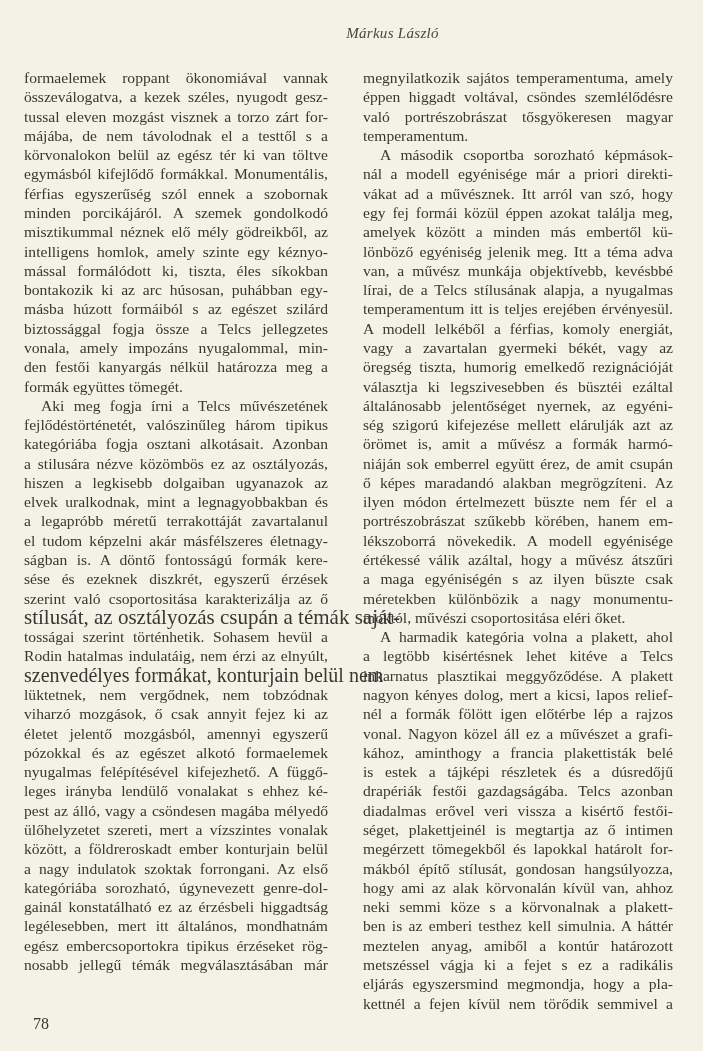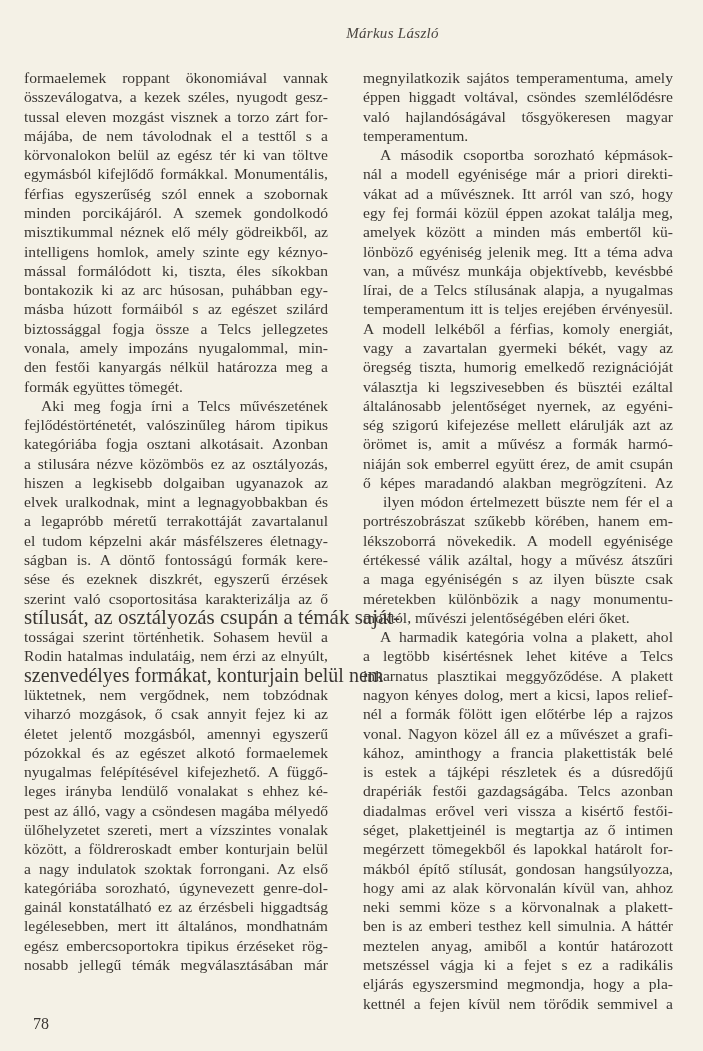--- a/index.html
+++ b/index.html
@@ -89,47 +89,47 @@
     <span class="line" style="height: 19.2857px; line-height: 19.2857px; font-size: 15.6px;">a nagy indulatok szoktak forrongani. Az első</span>
     <span class="line" style="height: 19.2857px; line-height: 19.2857px; font-size: 15.6px;">kategóriába sorozható, úgynevezett genre-dol-</span>
     <span class="line" style="height: 19.2857px; line-height: 19.2857px; font-size: 15.6px;">gainál konstatálható ez az érzésbeli higgadtság</span>
     <span class="line" style="height: 19.2857px; line-height: 19.2857px; font-size: 15.6px;">legélesebben, mert itt általános, mondhatnám</span>
     <span class="line" style="height: 19.2857px; line-height: 19.2857px; font-size: 15.6px;">egész embercsoportokra tipikus érzéseket rög-</span>
     <span class="line" style="height: 19.2857px; line-height: 19.2857px; font-size: 15.6px;">nosabb jellegű témák megválasztásában már</span>
   </div>
 <div class="column col-right" id="col-right">
     <span class="line" style="height: 19.2857px; line-height: 19.2857px; font-size: 15.6px;">megnyilatkozik sajátos temperamentuma, amely</span>
     <span class="line" style="height: 19.2857px; line-height: 19.2857px; font-size: 15.6px;">éppen higgadt voltával, csöndes szemlélődésre</span>
-    <span class="line" style="height: 19.2857px; line-height: 19.2857px; font-size: 15.6px;">való hajlandóságával tősgyökeresen magyar</span>
+    <span class="line" style="height: 19.2857px; line-height: 19.2857px; font-size: 15.6px;">való portrészobrászat tősgyökeresen magyar</span>
     <span class="line last" style="height: 19.2857px; line-height: 19.2857px; font-size: 15.6px;">temperamentum.</span>
     <span class="line indent" style="height: 19.2857px; line-height: 19.2857px; font-size: 15.6px;">A második csoportba sorozható képmások-</span>
     <span class="line" style="height: 19.2857px; line-height: 19.2857px; font-size: 15.6px;">nál a modell egyénisége már a priori direkti-</span>
     <span class="line" style="height: 19.2857px; line-height: 19.2857px; font-size: 15.6px;">vákat ad a művésznek. Itt arról van szó, hogy</span>
     <span class="line" style="height: 19.2857px; line-height: 19.2857px; font-size: 15.6px;">egy fej formái közül éppen azokat találja meg,</span>
     <span class="line" style="height: 19.2857px; line-height: 19.2857px; font-size: 15.6px;">amelyek között a minden más embertől kü-</span>
     <span class="line" style="height: 19.2857px; line-height: 19.2857px; font-size: 15.6px;">lönböző egyéniség jelenik meg. Itt a téma adva</span>
     <span class="line" style="height: 19.2857px; line-height: 19.2857px; font-size: 15.6px;">van, a művész munkája objektívebb, kevésbbé</span>
     <span class="line" style="height: 19.2857px; line-height: 19.2857px; font-size: 15.6px;">lírai, de a Telcs stílusának alapja, a nyugalmas</span>
     <span class="line" style="height: 19.2857px; line-height: 19.2857px; font-size: 15.6px;">temperamentum itt is teljes erejében érvényesül.</span>
     <span class="line" style="height: 19.2857px; line-height: 19.2857px; font-size: 15.6px;">A modell lelkéből a férfias, komoly energiát,</span>
     <span class="line" style="height: 19.2857px; line-height: 19.2857px; font-size: 15.6px;">vagy a zavartalan gyermeki békét, vagy az</span>
     <span class="line" style="height: 19.2857px; line-height: 19.2857px; font-size: 15.6px;">öregség tiszta, humorig emelkedő rezignációját</span>
     <span class="line" style="height: 19.2857px; line-height: 19.2857px; font-size: 15.6px;">választja ki legszivesebben és büsztéi ezáltal</span>
     <span class="line" style="height: 19.2857px; line-height: 19.2857px; font-size: 15.6px;">általánosabb jelentőséget nyernek, az egyéni-</span>
     <span class="line" style="height: 19.2857px; line-height: 19.2857px; font-size: 15.6px;">ség szigorú kifejezése mellett elárulják azt az</span>
     <span class="line" style="height: 19.2857px; line-height: 19.2857px; font-size: 15.6px;">örömet is, amit a művész a formák harmó-</span>
     <span class="line" style="height: 19.2857px; line-height: 19.2857px; font-size: 15.6px;">niáján sok emberrel együtt érez, de amit csupán</span>
     <span class="line" style="height: 19.2857px; line-height: 19.2857px; font-size: 15.6px;">ő képes maradandó alakban megrögzíteni. Az</span>
-    <span class="line" style="height: 19.2857px; line-height: 19.2857px; font-size: 15.6px; margin-left: 20px;">ilyen módon értelmezett büszte nem fér el a</span>
+    <span class="line" style="height: 19.2857px; line-height: 19.2857px; font-size: 15.6px;">ilyen módon értelmezett büszte nem fér el a</span>
     <span class="line" style="height: 19.2857px; line-height: 19.2857px; font-size: 15.6px;">portrészobrászat szűkebb körében, hanem em-</span>
     <span class="line" style="height: 19.2857px; line-height: 19.2857px; font-size: 15.6px;">lékszoborrá növekedik. A modell egyénisége</span>
     <span class="line" style="height: 19.2857px; line-height: 19.2857px; font-size: 15.6px;">értékessé válik azáltal, hogy a művész átszűri</span>
     <span class="line" style="height: 19.2857px; line-height: 19.2857px; font-size: 15.6px;">a maga egyéniségén s az ilyen büszte csak</span>
     <span class="line" style="height: 19.2857px; line-height: 19.2857px; font-size: 15.6px;">méretekben különbözik a nagy monumentu-</span>
-    <span class="line last" style="height: 19.2857px; line-height: 19.2857px; font-size: 15.6px;">moktól, művészi jelentőségében eléri őket.</span>
+    <span class="line last" style="height: 19.2857px; line-height: 19.2857px; font-size: 15.6px;">moktól, művészi csoportositása eléri őket.</span>
     <span class="line indent" style="height: 19.2857px; line-height: 19.2857px; font-size: 15.6px;">A harmadik kategória volna a plakett, ahol</span>
     <span class="line" style="height: 19.2857px; line-height: 19.2857px; font-size: 15.6px;">a legtöbb kisértésnek lehet kitéve a Telcs</span>
     <span class="line" style="height: 19.2857px; line-height: 19.2857px; font-size: 15.6px;">inkarnatus plasztikai meggyőződése. A plakett</span>
     <span class="line" style="height: 19.2857px; line-height: 19.2857px; font-size: 15.6px;">nagyon kényes dolog, mert a kicsi, lapos relief-</span>
     <span class="line" style="height: 19.2857px; line-height: 19.2857px; font-size: 15.6px;">nél a formák fölött igen előtérbe lép a rajzos</span>
     <span class="line" style="height: 19.2857px; line-height: 19.2857px; font-size: 15.6px;">vonal. Nagyon közel áll ez a művészet a grafi-</span>
     <span class="line" style="height: 19.2857px; line-height: 19.2857px; font-size: 15.6px;">kához, aminthogy a francia plakettisták belé</span>
     <span class="line" style="height: 19.2857px; line-height: 19.2857px; font-size: 15.6px;">is estek a tájképi részletek és a dúsredőjű</span>
     <span class="line" style="height: 19.2857px; line-height: 19.2857px; font-size: 15.6px;">drapériák festői gazdagságába. Telcs azonban</span>
     <span class="line" style="height: 19.2857px; line-height: 19.2857px; font-size: 15.6px;">diadalmas erővel veri vissza a kisértő festői-</span>

